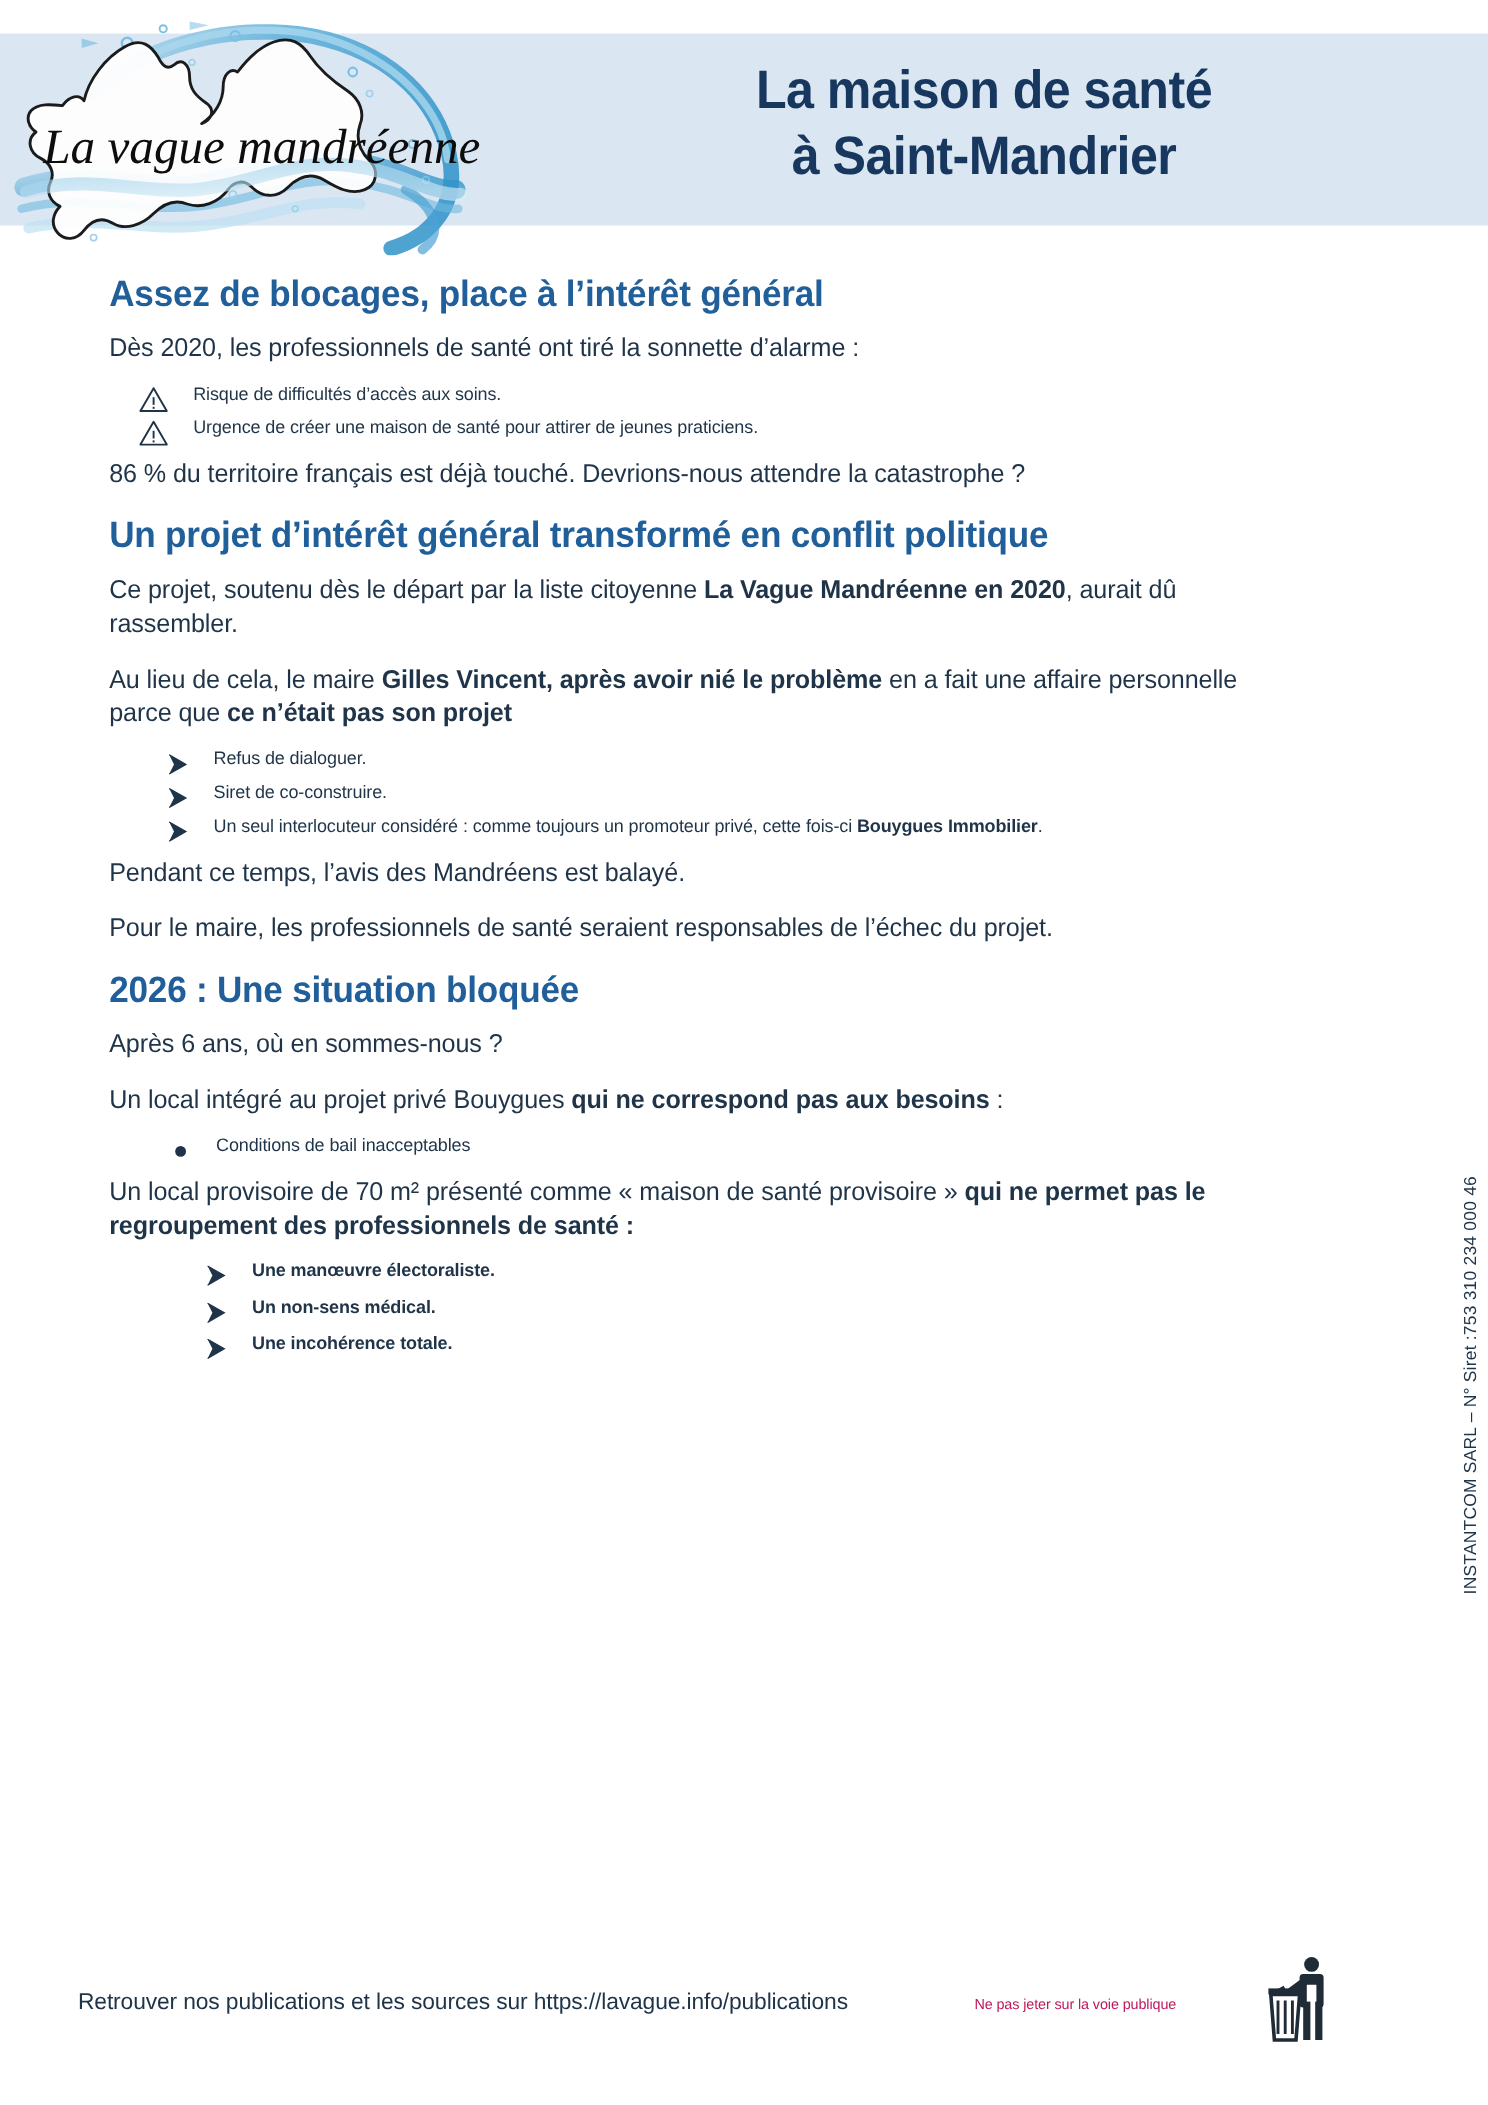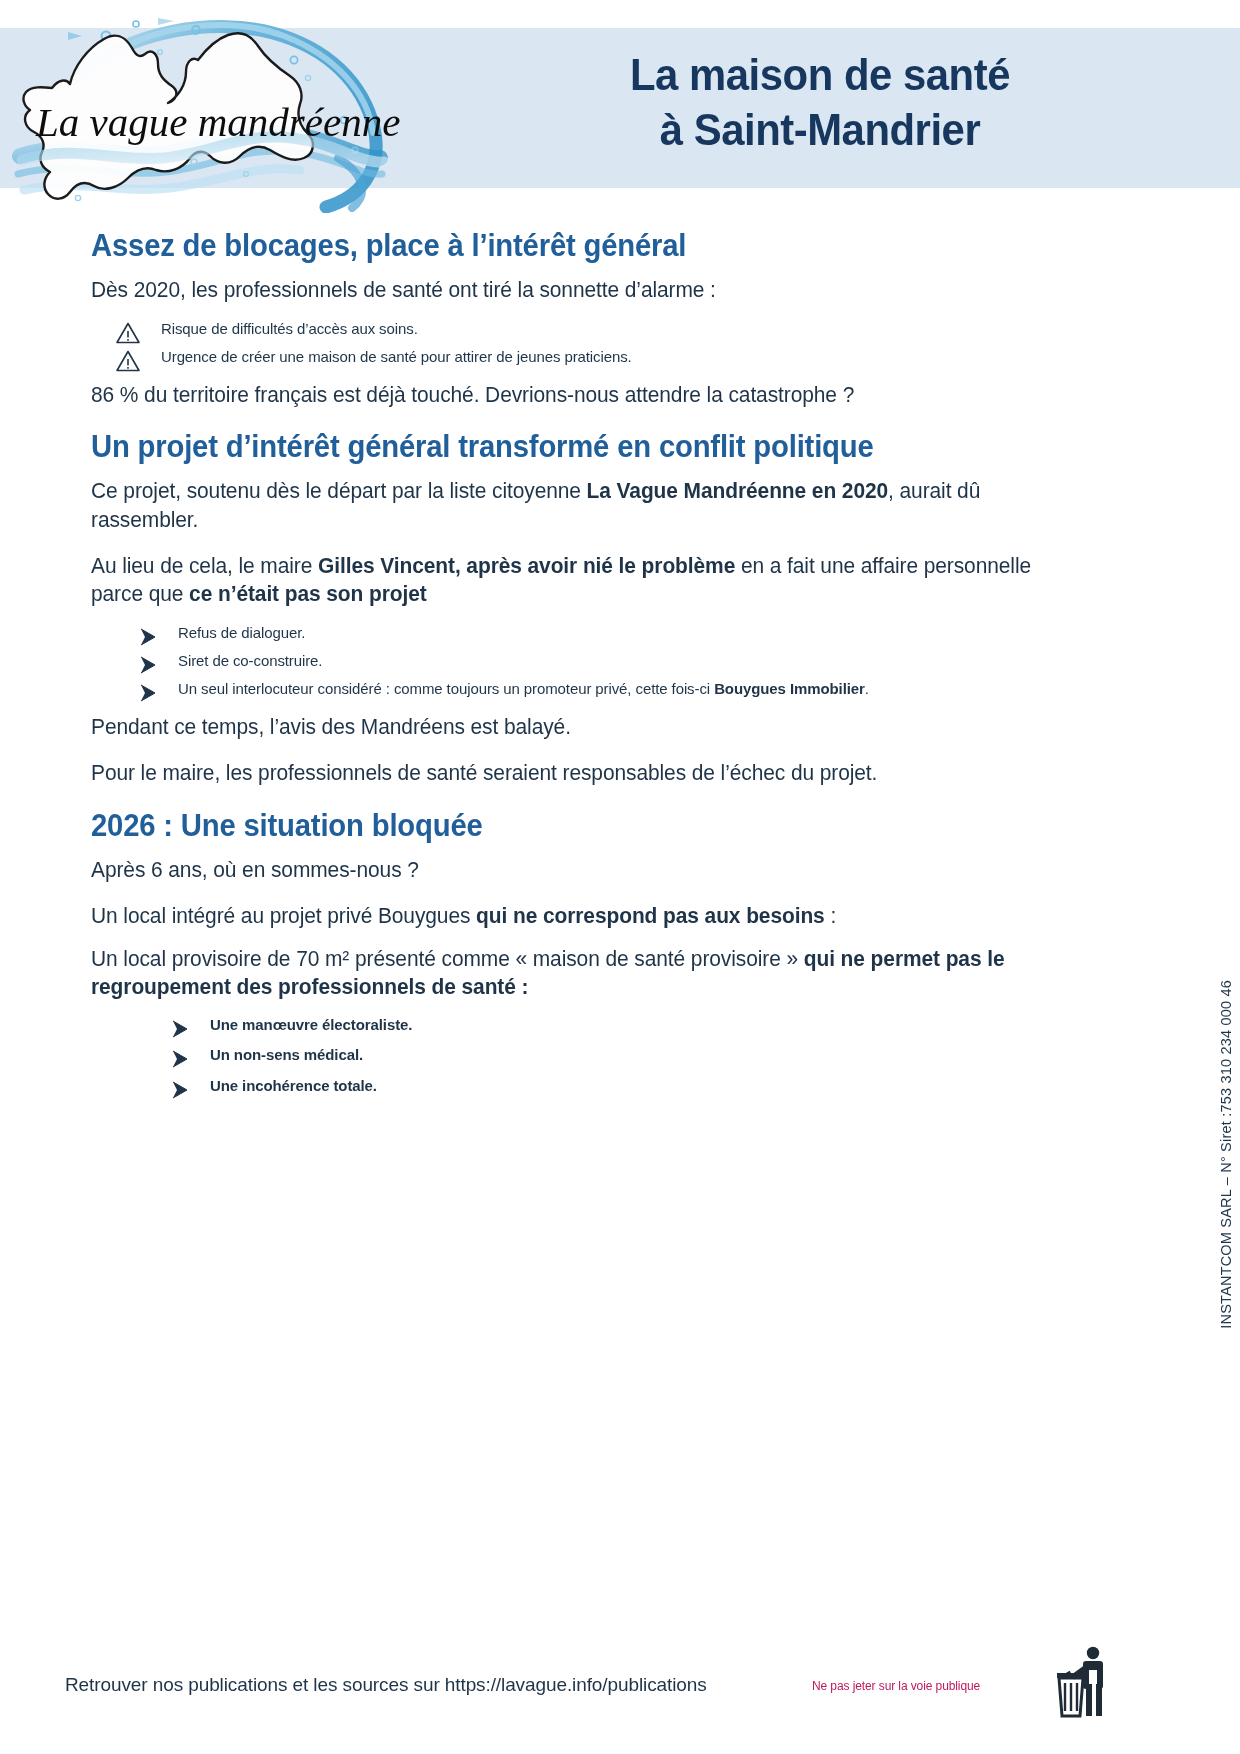--- a/index.html
+++ b/index.html
@@ -146,21 +146,21 @@
     white-space: nowrap;
     writing-mode: vertical-rl;
     transform: rotate(180deg);
     transform-origin: center;
   }
 
   
   .footer {
     position: absolute;
     left: 0;
-    bottom: 0;
+    bottom: 16px;
     width: 1240px;
     height: 120px;
   }
   .footer-left {
     position: absolute;
     left: 65px;
     top: 40px;
     font-size: 19px;
     color: #1f3448;
     letter-spacing: -0.1px;
@@ -329,20 +329,24 @@
 
   <h2 class="sec">2026 : Une situation bloquée</h2>
 
   <p class="body">Après 6 ans, où en sommes-nous ?</p>
 
   <p class="body tight">
     <span>Un local intégré au projet privé Bouygues </span><b>qui ne correspond pas aux besoins</b><span> :</span>
   </p>
 
   <ul class="list dot">
+    <li>
+      <span class="bullet-icon"></span>
+      <span>Conditions de bail inacceptables</span>
+    </li>
   </ul>
 
   <p class="body tight">
     <span>Un local provisoire de 70 m² présenté comme « maison de santé provisoire » </span><b>qui ne permet pas le regroupement des professionnels de santé :</b>
   </p>
 
   <ul class="list arrow indent bold">
     <li>
       <span class="bullet-icon">
         <svg width="24" height="20" viewBox="0 0 24 20">

